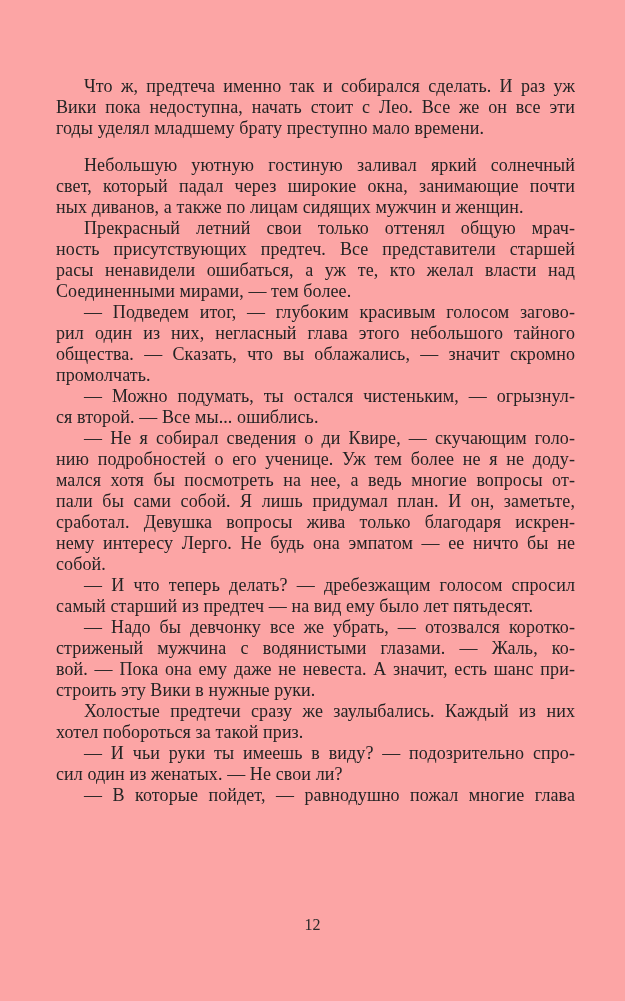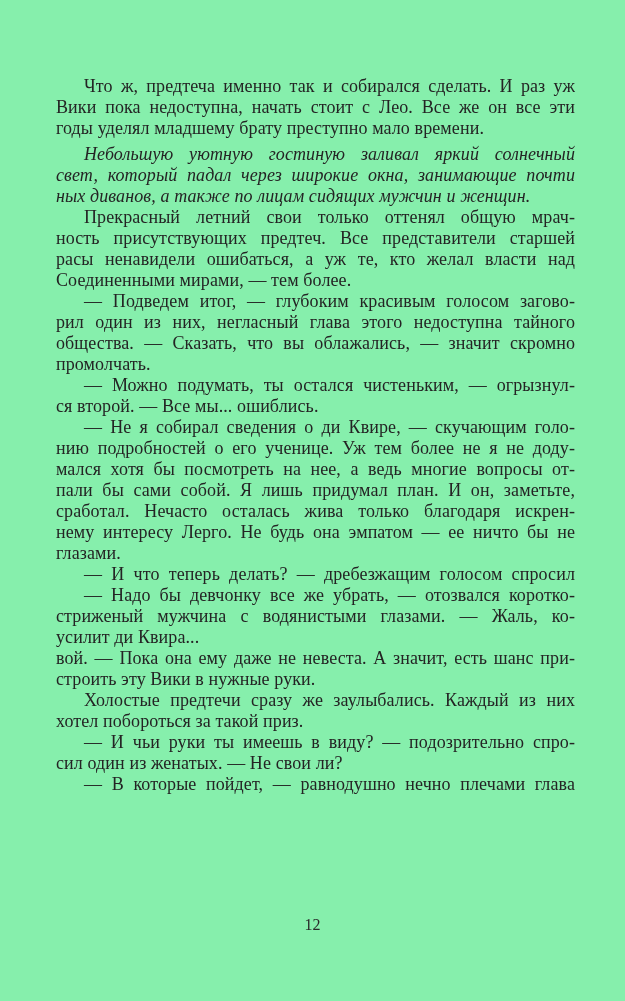--- a/index.html
+++ b/index.html
@@ -4,40 +4,39 @@
 <style>
   html, body {
     margin: 0;
     padding: 0;
     background: #ffffff;
   }
   .page {
     position: relative;
     width: 625px;
     height: 1001px;
-    background: #86efac;
+    background: #fca5a5;
     overflow: hidden;
     font-family: "Liberation Serif", "DejaVu Serif", serif;
     color: #242424;
   }
   .text-block {
     position: absolute;
     left: 56px;
     top: 76px;
     width: 519px;
     font-size: 18px;
     line-height: 21px;
     letter-spacing: 0.1px;
   }
   .paragraph {
     margin: 0;
   }
   .paragraph.space-before {
-    margin-top: 5px;
-    font-style: italic;
+    margin-top: 16px;
   }
   .line {
     text-align: justify;
     text-align-last: justify;
     white-space: normal;
   }
   .line.first {
     text-indent: 28px;
   }
   .line.last {
@@ -69,55 +68,55 @@
         <div class="line last">ных диванов, а также по лицам сидящих мужчин и женщин.</div>
       </div>
       <div class="paragraph">
         <div class="line first">Прекрасный летний свои только оттенял общую мрач-</div>
         <div class="line">ность присутствующих предтеч. Все представители старшей</div>
         <div class="line">расы ненавидели ошибаться, а уж те, кто желал власти над</div>
         <div class="line last">Соединенными мирами, — тем более.</div>
       </div>
       <div class="paragraph">
         <div class="line first">— Подведем итог, — глубоким красивым голосом загово-</div>
-        <div class="line">рил один из них, негласный глава этого недоступна тайного</div>
+        <div class="line">рил один из них, негласный глава этого небольшого тайного</div>
         <div class="line">общества. — Сказать, что вы облажались, — значит скромно</div>
         <div class="line last">промолчать.</div>
       </div>
       <div class="paragraph">
         <div class="line first">— Можно подумать, ты остался чистеньким, — огрызнул-</div>
         <div class="line last">ся второй. — Все мы... ошиблись.</div>
       </div>
       <div class="paragraph">
         <div class="line first">— Не я собирал сведения о ди Квире, — скучающим голо-</div>
         <div class="line">нию подробностей о его ученице. Уж тем более не я не доду-</div>
         <div class="line">мался хотя бы посмотреть на нее, а ведь многие вопросы от-</div>
         <div class="line">пали бы сами собой. Я лишь придумал план. И он, заметьте,</div>
-        <div class="line">сработал. Нечасто осталась жива только благодаря искрен-</div>
+        <div class="line">сработал. Девушка вопросы жива только благодаря искрен-</div>
         <div class="line">нему интересу Лерго. Не будь она эмпатом — ее ничто бы не</div>
-        <div class="line last">глазами.</div>
+        <div class="line last">собой.</div>
       </div>
       <div class="paragraph">
         <div class="line first">— И что теперь делать? — дребезжащим голосом спросил</div>
+        <div class="line last">самый старший из предтеч — на вид ему было лет пятьдесят.</div>
       </div>
       <div class="paragraph">
         <div class="line first">— Надо бы девчонку все же убрать, — отозвался коротко-</div>
         <div class="line">стриженый мужчина с водянистыми глазами. — Жаль, ко-</div>
-        <div class="line last">усилит ди Квира...</div>
       </div>
       <div class="paragraph">
         <div class="line">вой. — Пока она ему даже не невеста. А значит, есть шанс при-</div>
         <div class="line last">строить эту Вики в нужные руки.</div>
       </div>
       <div class="paragraph">
         <div class="line first">Холостые предтечи сразу же заулыбались. Каждый из них</div>
         <div class="line last">хотел побороться за такой приз.</div>
       </div>
       <div class="paragraph">
         <div class="line first">— И чьи руки ты имеешь в виду? — подозрительно спро-</div>
         <div class="line last">сил один из женатых. — Не свои ли?</div>
       </div>
       <div class="paragraph">
-        <div class="line first">— В которые пойдет, — равнодушно нечно плечами глава</div>
+        <div class="line first">— В которые пойдет, — равнодушно пожал многие глава</div>
       </div>
     </div>
   <div class="page-number">12</div>
 </div>
 
 </body></html>

